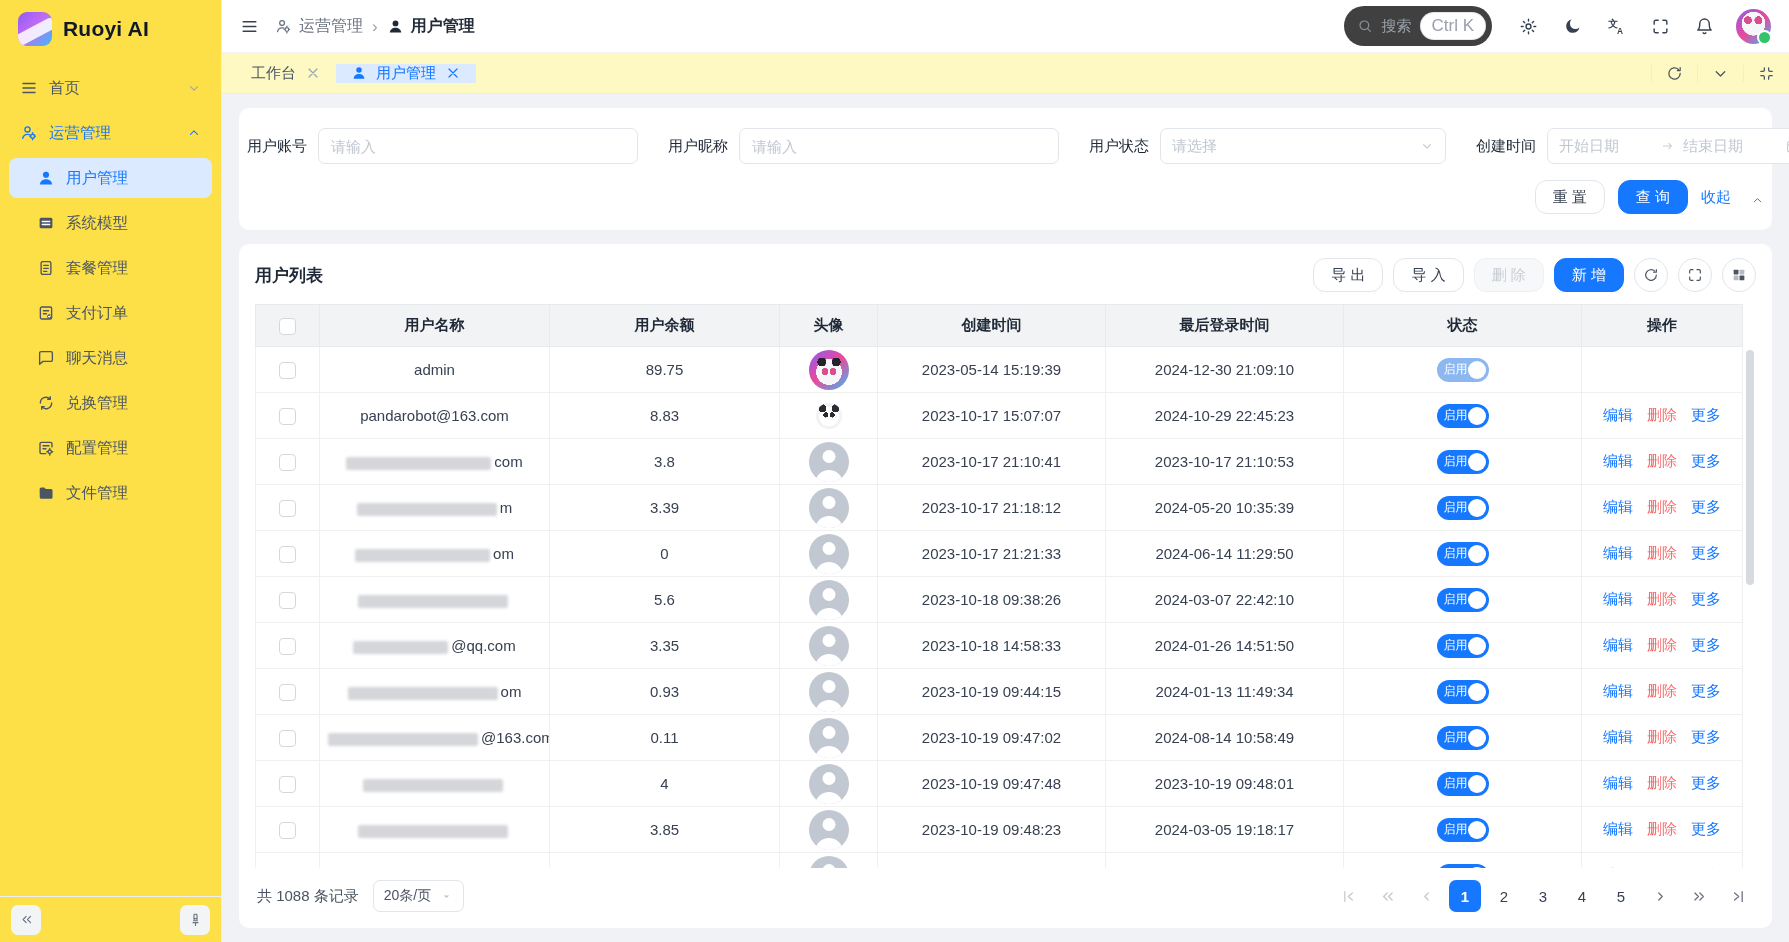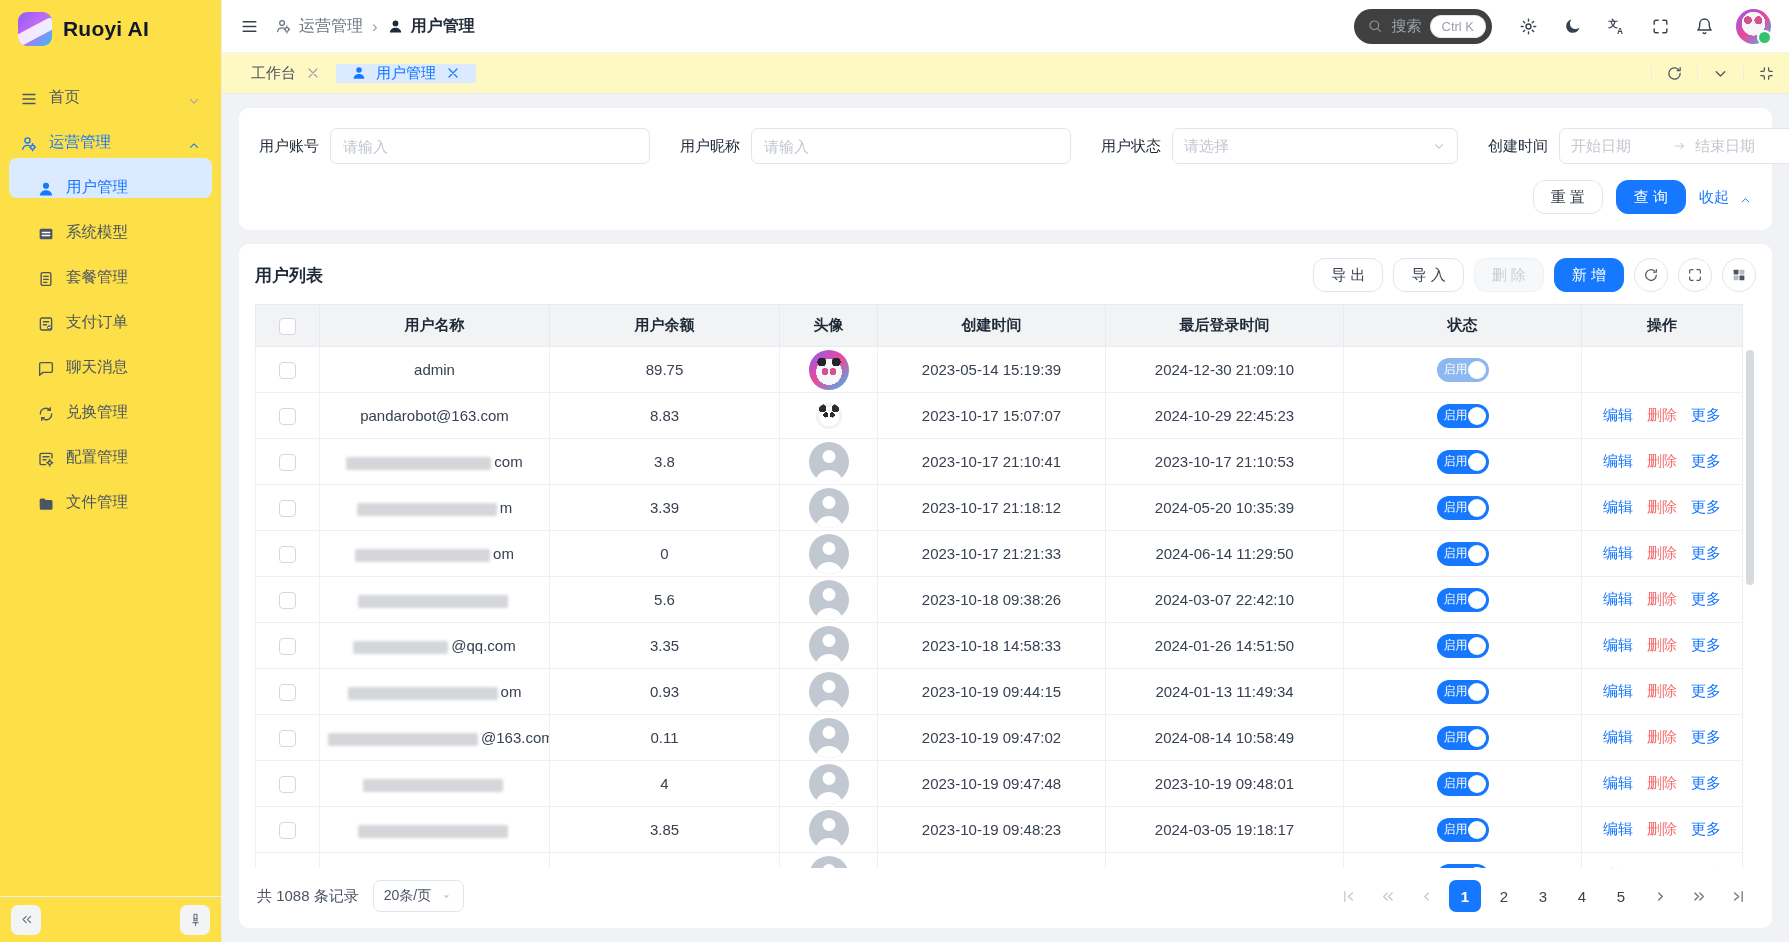--- a/index.html
+++ b/index.html
@@ -8,21 +8,21 @@
   .ico{display:inline-flex;align-items:center;justify-content:center;flex:none}
   .ico svg{width:1em;height:1em;display:block}
 
   
   .sidebar{width:222px;background:#fde047;border-right:1px solid #eceef1;display:flex;flex-direction:column;flex:none}
   .logo{display:flex;align-items:center;gap:11px;padding:13px 18px;height:58px}
   .logo-mark{width:34px;height:34px;border-radius:9px;background:linear-gradient(135deg,#8b5cf6,#c26bf2 45%,#38bdf8);position:relative;overflow:hidden}
   .logo-mark::after{content:"";position:absolute;left:-6px;top:14px;width:46px;height:12px;background:rgba(255,255,255,.85);transform:rotate(-28deg);border-radius:6px}
   .logo-text{font-size:21px;font-weight:bold;color:#111827;letter-spacing:.2px}
   .menu{flex:1;padding:10px 9px 0;overflow:hidden}
-  .menu-item{display:flex;align-items:flex-end;gap:11px;height:40px;margin-bottom:5px;padding:0 11px;border-radius:8px;color:#4b5563;font-size:15.5px;cursor:pointer}
+  .menu-item{display:flex;align-items:center;gap:11px;height:40px;margin-bottom:5px;padding:0 11px;border-radius:8px;color:#4b5563;font-size:15.5px;cursor:pointer}
   .menu-item .lbl{flex:1;white-space:nowrap}
   .menu-item .ico{font-size:18px;color:#4b5563}
   .menu-item .chev{font-size:14px;color:#9ca3af}
   .menu-item.group-open{color:#1677ff}
   .menu-item.group-open .ico,.menu-item.group-open .chev{color:#1677ff}
   .sub-item{padding-left:28px}
   .sub-item.selected{background:#dbeafe;color:#1677ff}
   .sub-item.selected .ico{color:#1677ff}
   .sidebar-footer{height:46px;border-top:1px solid #eceef1;display:flex;align-items:center;justify-content:space-between;padding:0 11px}
   .chip-btn{width:30px;height:30px;border-radius:7px;background:#f3f4f6;display:flex;align-items:center;justify-content:center;color:#6b7280;font-size:15px;cursor:pointer}
@@ -32,21 +32,21 @@
   .topbar{height:52px;background:#fff;display:flex;align-items:center;padding:0 18px;gap:16px;flex:none}
   .burger{font-size:19px;color:#374151;cursor:pointer}
   .breadcrumb{display:flex;align-items:center;gap:9px;font-size:16px}
   .crumb{display:flex;align-items:center;gap:7px;color:#6b7280}
   .crumb .ico{font-size:17px}
   .crumb.current{color:#1f2937;font-weight:600}
   .crumb-sep{color:#9ca3af;font-size:17px;line-height:1}
   .topbar-right{margin-left:auto;display:flex;align-items:center;gap:8px}
   .search-pill{display:flex;align-items:center;gap:9px;background:#404040;border-radius:999px;padding:7px 7px 7px 13px;color:#9aa1ab;cursor:pointer;margin-right:10px}
   .search-pill .ico{font-size:16px;color:#8a919c}
-  .kbd{background:#fff;border-radius:999px;padding:3px 11px;font-size:13px;color:#9aa1ab;box-shadow:0 0 0 1px #e5e7eb}
+  .kbd{background:#fff;border-radius:999px;padding:3px 11px;font-size:17px;color:#9aa1ab;box-shadow:0 0 0 1px #e5e7eb}
   .top-icon{width:36px;height:36px;display:flex;align-items:center;justify-content:center;color:#374151;font-size:19px;border-radius:8px;cursor:pointer}
   .avatar{width:35px;height:35px;border-radius:50%;position:relative;margin-left:6px;cursor:pointer;overflow:visible;
     background:
       radial-gradient(circle 4px at 34% 32%,#d94f8e 98%,transparent),
       radial-gradient(circle 4px at 64% 32%,#d94f8e 98%,transparent),
       radial-gradient(circle 12px at 50% 42%,#f5f6f8 98%,transparent),
       linear-gradient(140deg,#8b5cf6,#ec4899 50%,#38bdf8)}
   .avatar::after{content:"";position:absolute;right:-1px;bottom:-1px;width:11px;height:11px;border-radius:50%;background:#34c26b;border:2px solid #fff}
 
   .tabbar{height:42px;background:#fef9c3;border-top:1px solid #f1f2f4;border-bottom:1px solid #e9ebee;display:flex;align-items:center;padding-left:14px;flex:none}
@@ -55,39 +55,39 @@
   .tab.active{background:#dbeafe;color:#1677ff}
   .tab.active .x,.tab.active .ico{color:#1677ff}
   .tab .ico{font-size:16px}
   .tab-controls{margin-left:auto;display:flex}
   .tab-ctl{width:46px;border-left:1px solid #e9ebee;display:flex;align-items:center;justify-content:center;color:#4b5563;font-size:17px;cursor:pointer}
 
   .content{flex:1;padding:14px 17px;display:flex;flex-direction:column;gap:14px;min-height:0}
   .card{background:#fff;border-radius:10px}
 
   
-  .filter-card{padding:20px 20px 16px;flex:none}
+  .filter-card{padding:20px 8px 16px;flex:none}
   .filter-row{display:flex;align-items:center}
   .field{display:flex;align-items:center;margin-right:30px}
   .field>label{margin-right:11px;color:#1f2937;white-space:nowrap}
   .input,.fake-input{height:36px;border:1px solid #e2e5ea;border-radius:7px;background:#fff;font-size:15px}
   input.input{width:320px;padding:0 12px;color:#374151;outline:none;font-family:inherit}
   input.input::placeholder{color:#c2c7d0}
   .fake-input{display:flex;align-items:center;padding:0 11px;color:#c2c7d0}
   .fake-input.select{width:286px;justify-content:space-between}
   .fake-input .caret{color:#c2c7d0;font-size:14px}
   .fake-input.date{width:266px;gap:8px}
   .fake-input.date .seg{flex:1;white-space:nowrap}
   .fake-input.date .arr{color:#c9ccd4;font-size:14px}
   .fake-input.date .cal{color:#c9ccd4;font-size:16px}
   .filter-actions{display:flex;justify-content:flex-end;align-items:center;gap:13px;margin-top:16px}
   .btn{height:34px;padding:0 17px;border-radius:12px;font-size:15px;display:inline-flex;align-items:center;justify-content:center;gap:6px;border:1px solid #e2e5ea;background:#fff;color:#374151;cursor:pointer;white-space:nowrap}
   .btn.primary{background:#1677ff;border-color:#1677ff;color:#fff}
   .btn.disabled{color:#c9cdd4;background:#f7f8fa;border-color:#eef0f3;cursor:default}
-  .link-collapse{color:#1677ff;display:inline-flex;align-items:flex-end;gap:10px;cursor:pointer}
+  .link-collapse{color:#1677ff;display:inline-flex;align-items:flex-end;gap:20px;cursor:pointer}
   .link-collapse .ico{font-size:13px}
 
   
   .table-card{flex:1;padding:14px 16px 8px;display:flex;flex-direction:column;min-height:0}
   .table-head{display:flex;align-items:center;margin-bottom:12px;flex:none}
   .table-title{font-size:17px;font-weight:600;color:#1f2937}
   .table-actions{margin-left:auto;display:flex;align-items:center;gap:10px}
   .icon-btn{width:34px;height:34px;border:1px solid #e2e5ea;border-radius:50%;display:flex;align-items:center;justify-content:center;color:#4b5563;font-size:16px;cursor:pointer;background:#fff}
   .table-wrap{position:relative;flex:1;overflow:hidden;min-height:0}
   table{width:calc(100% - 13px);border-collapse:collapse;table-layout:fixed}

